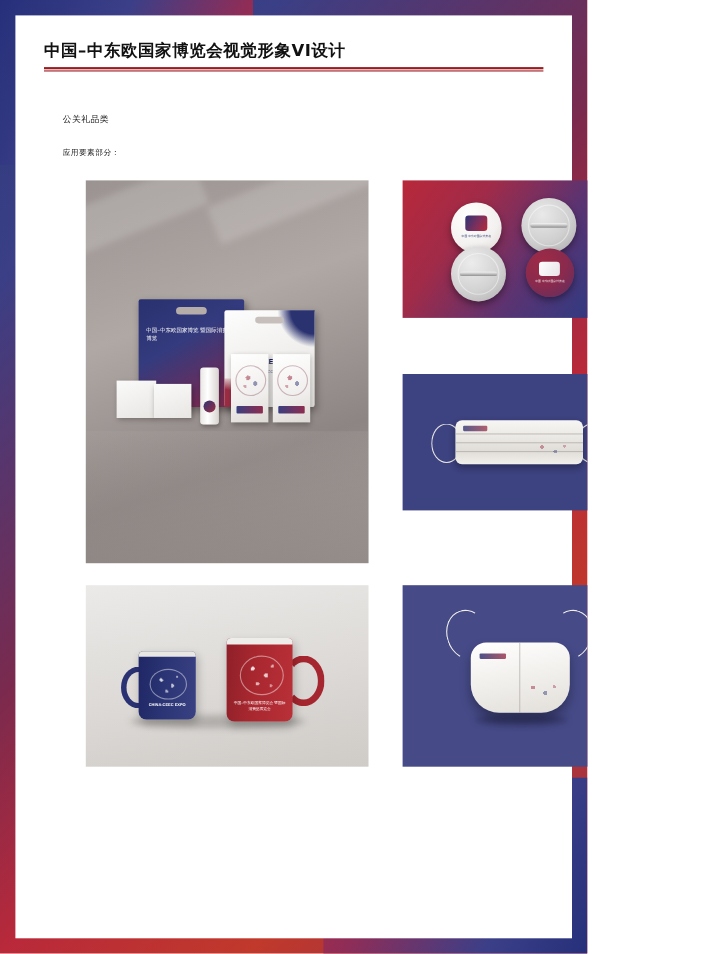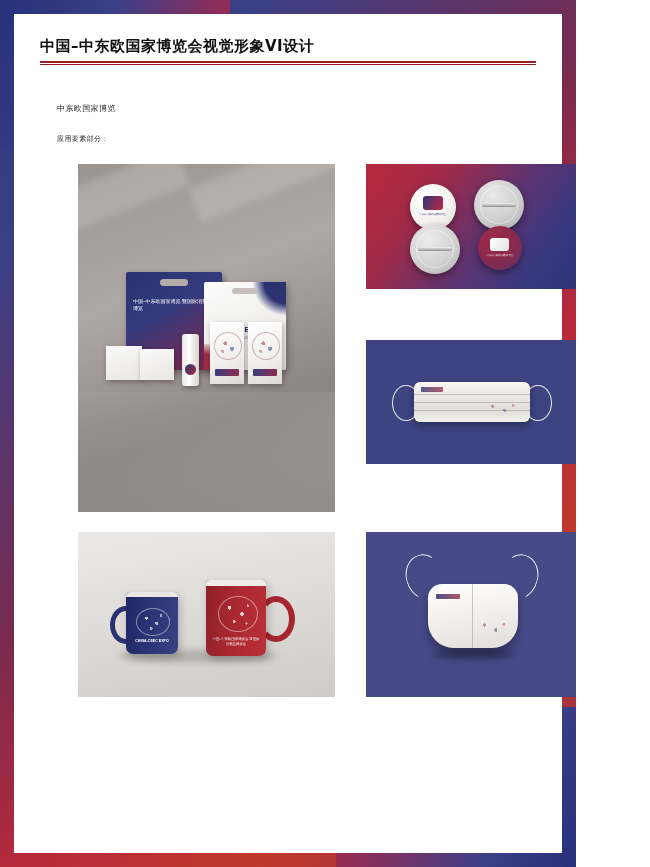--- a/index.html
+++ b/index.html
@@ -9,21 +9,21 @@
   body {
     width: 650px;
     height: 867px;
     font-family: "Liberation Sans", sans-serif;
     background: #ffffff;
     overflow: hidden;
   }
 
   #page {
     position: relative;
-    width: 576px;
+    width: 534px;
     height: 867px;
     background: #fca5a5;
     overflow: hidden;
   }
 
   
   .border-frame {
     position: absolute;
     inset: 0;
     background:
@@ -587,21 +587,21 @@
     <div class="corner-br"></div>
     <div class="border-frame-inner"></div>
   </div>
 
   <div class="header">
     <div class="header-title">中国–中东欧国家博览会视觉形象VI设计</div>
     <div class="header-rule"></div>
     <div class="header-rule-thin"></div>
   </div>
 
-  <div class="label-section">中东欧国家博览</div>
+  <div class="label-section">公关礼品类</div>
   <div class="label-sub">应用要素部分：</div>
 
   <div class="grid">
 
     <div class="fig" id="fig-giftbag">
       <div class="studio-floor"></div>
       <div class="light-streak" style="left:-40px;top:10px;width:150px;height:40px;"></div>
       <div class="light-streak" style="left:110px;top:-10px;width:180px;height:36px;"></div>
 
       <div class="bag bag-main">

